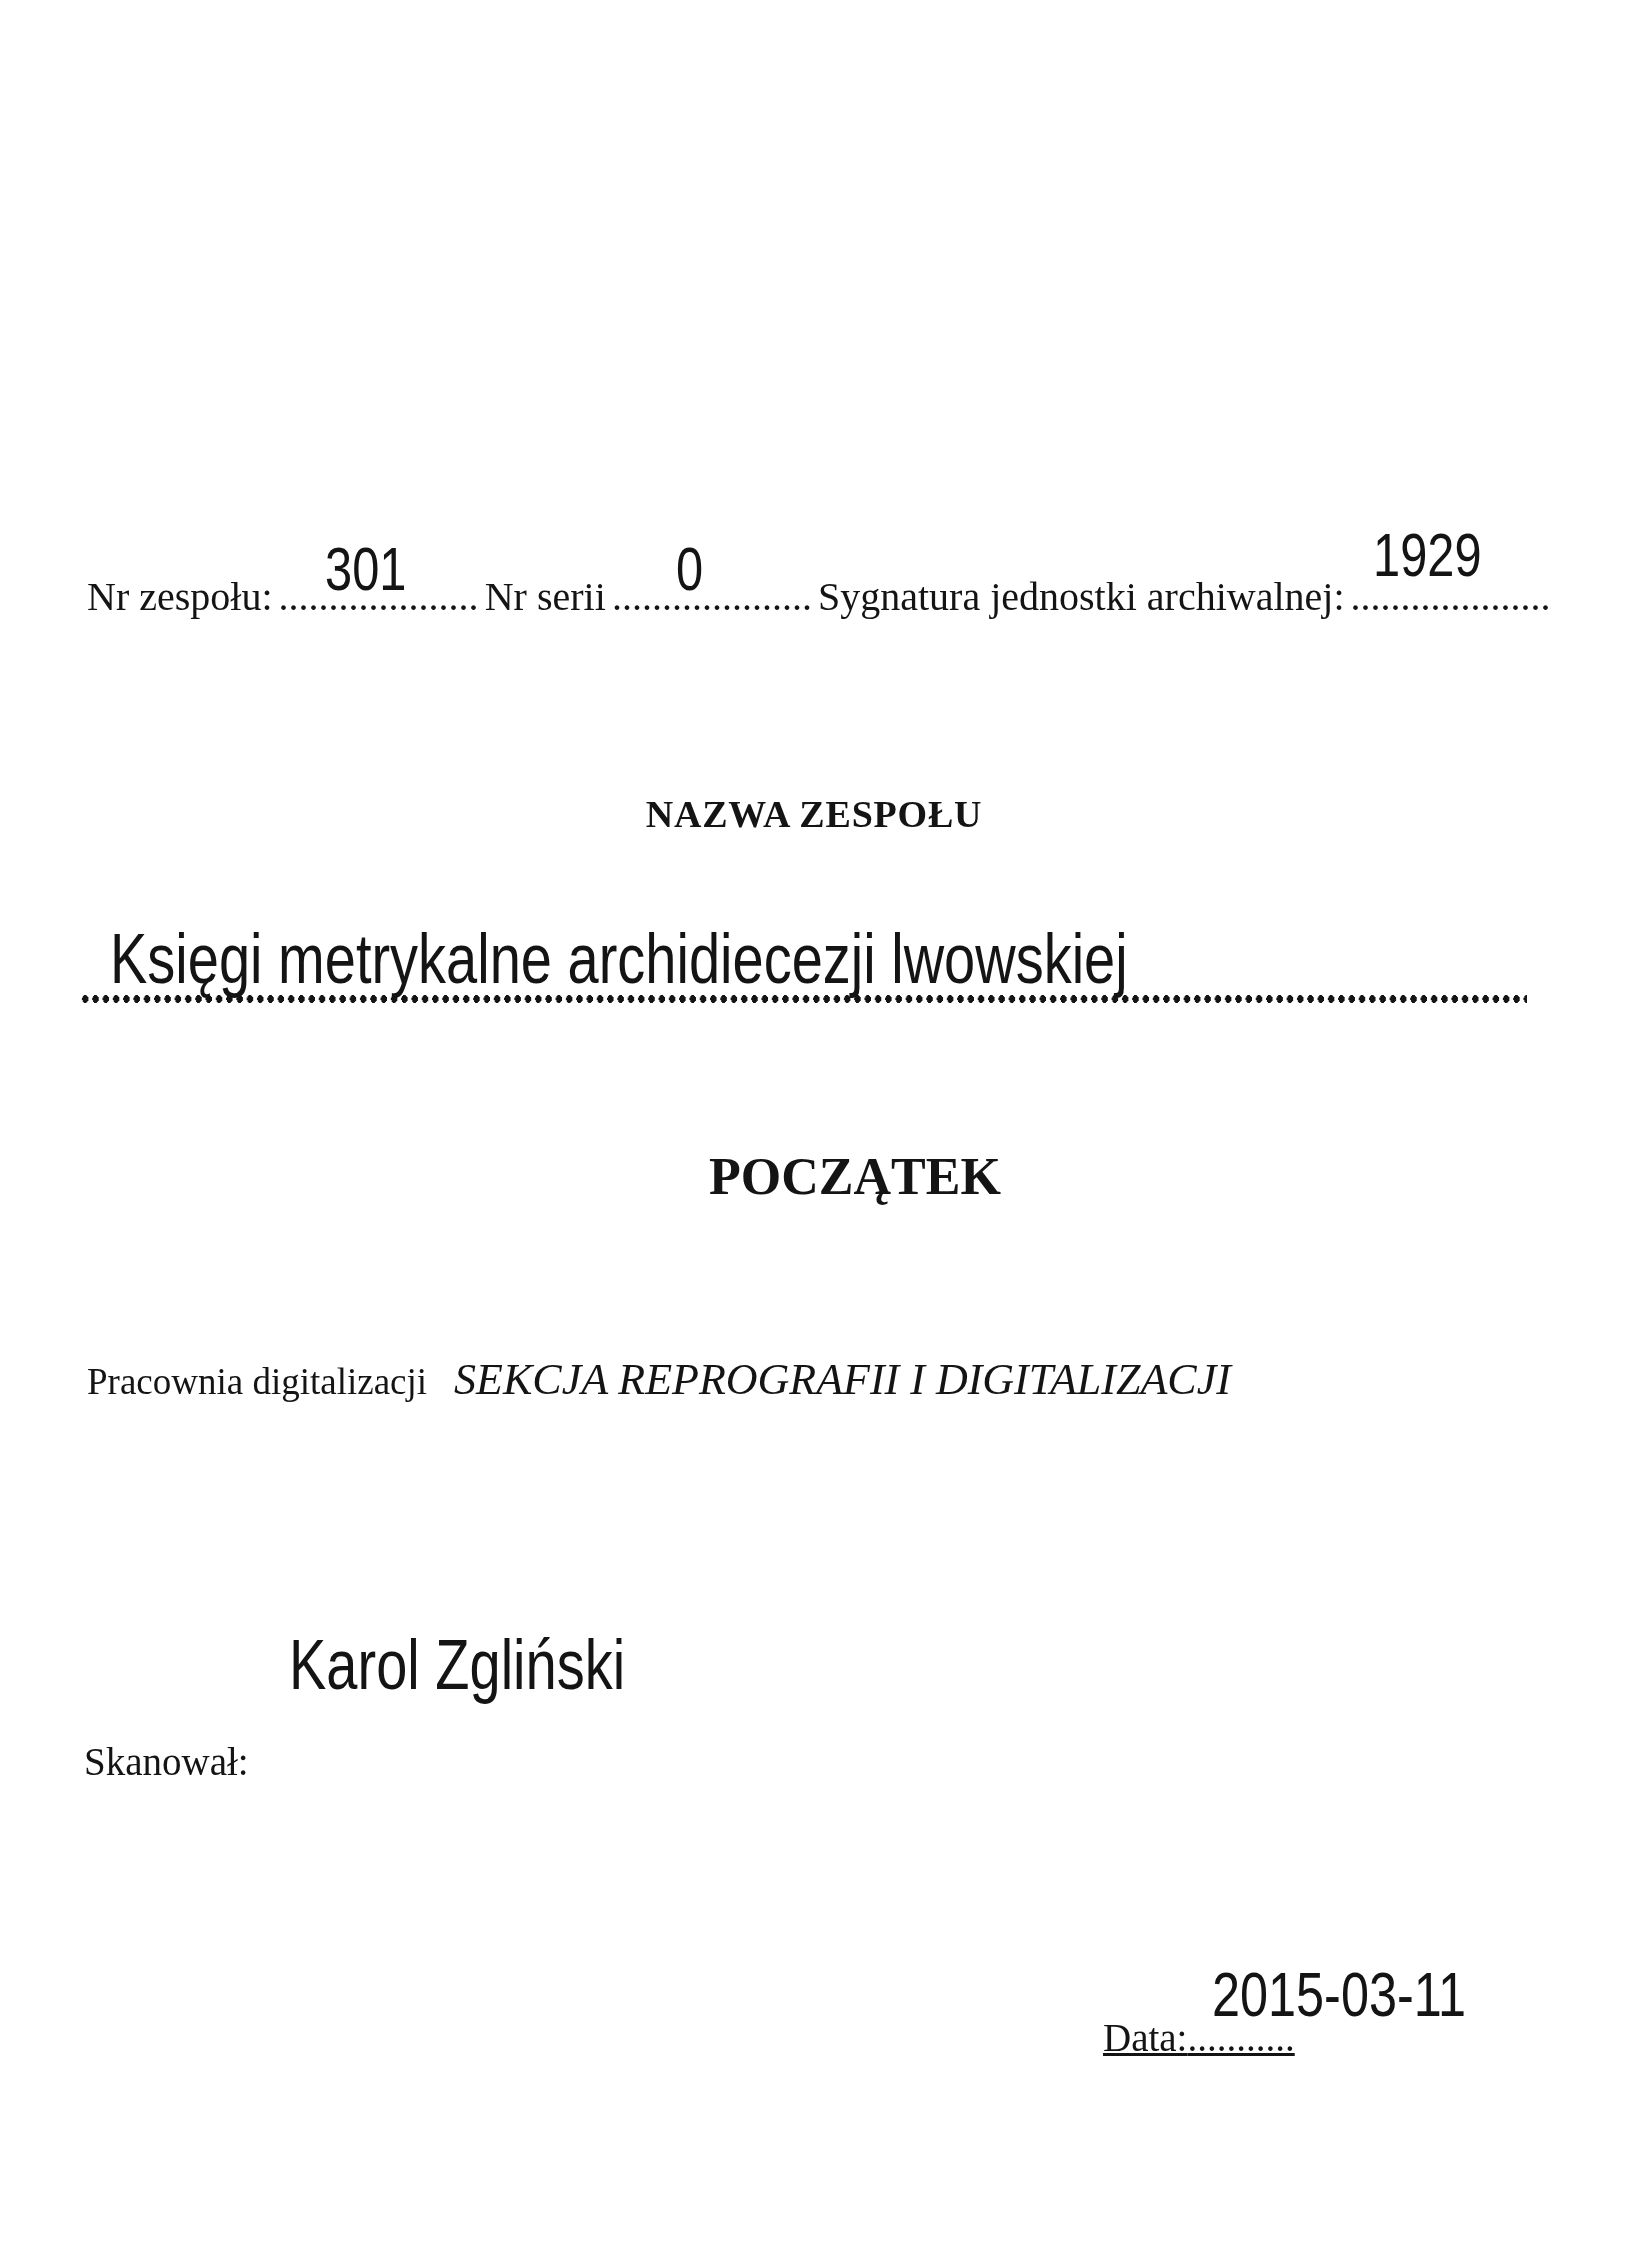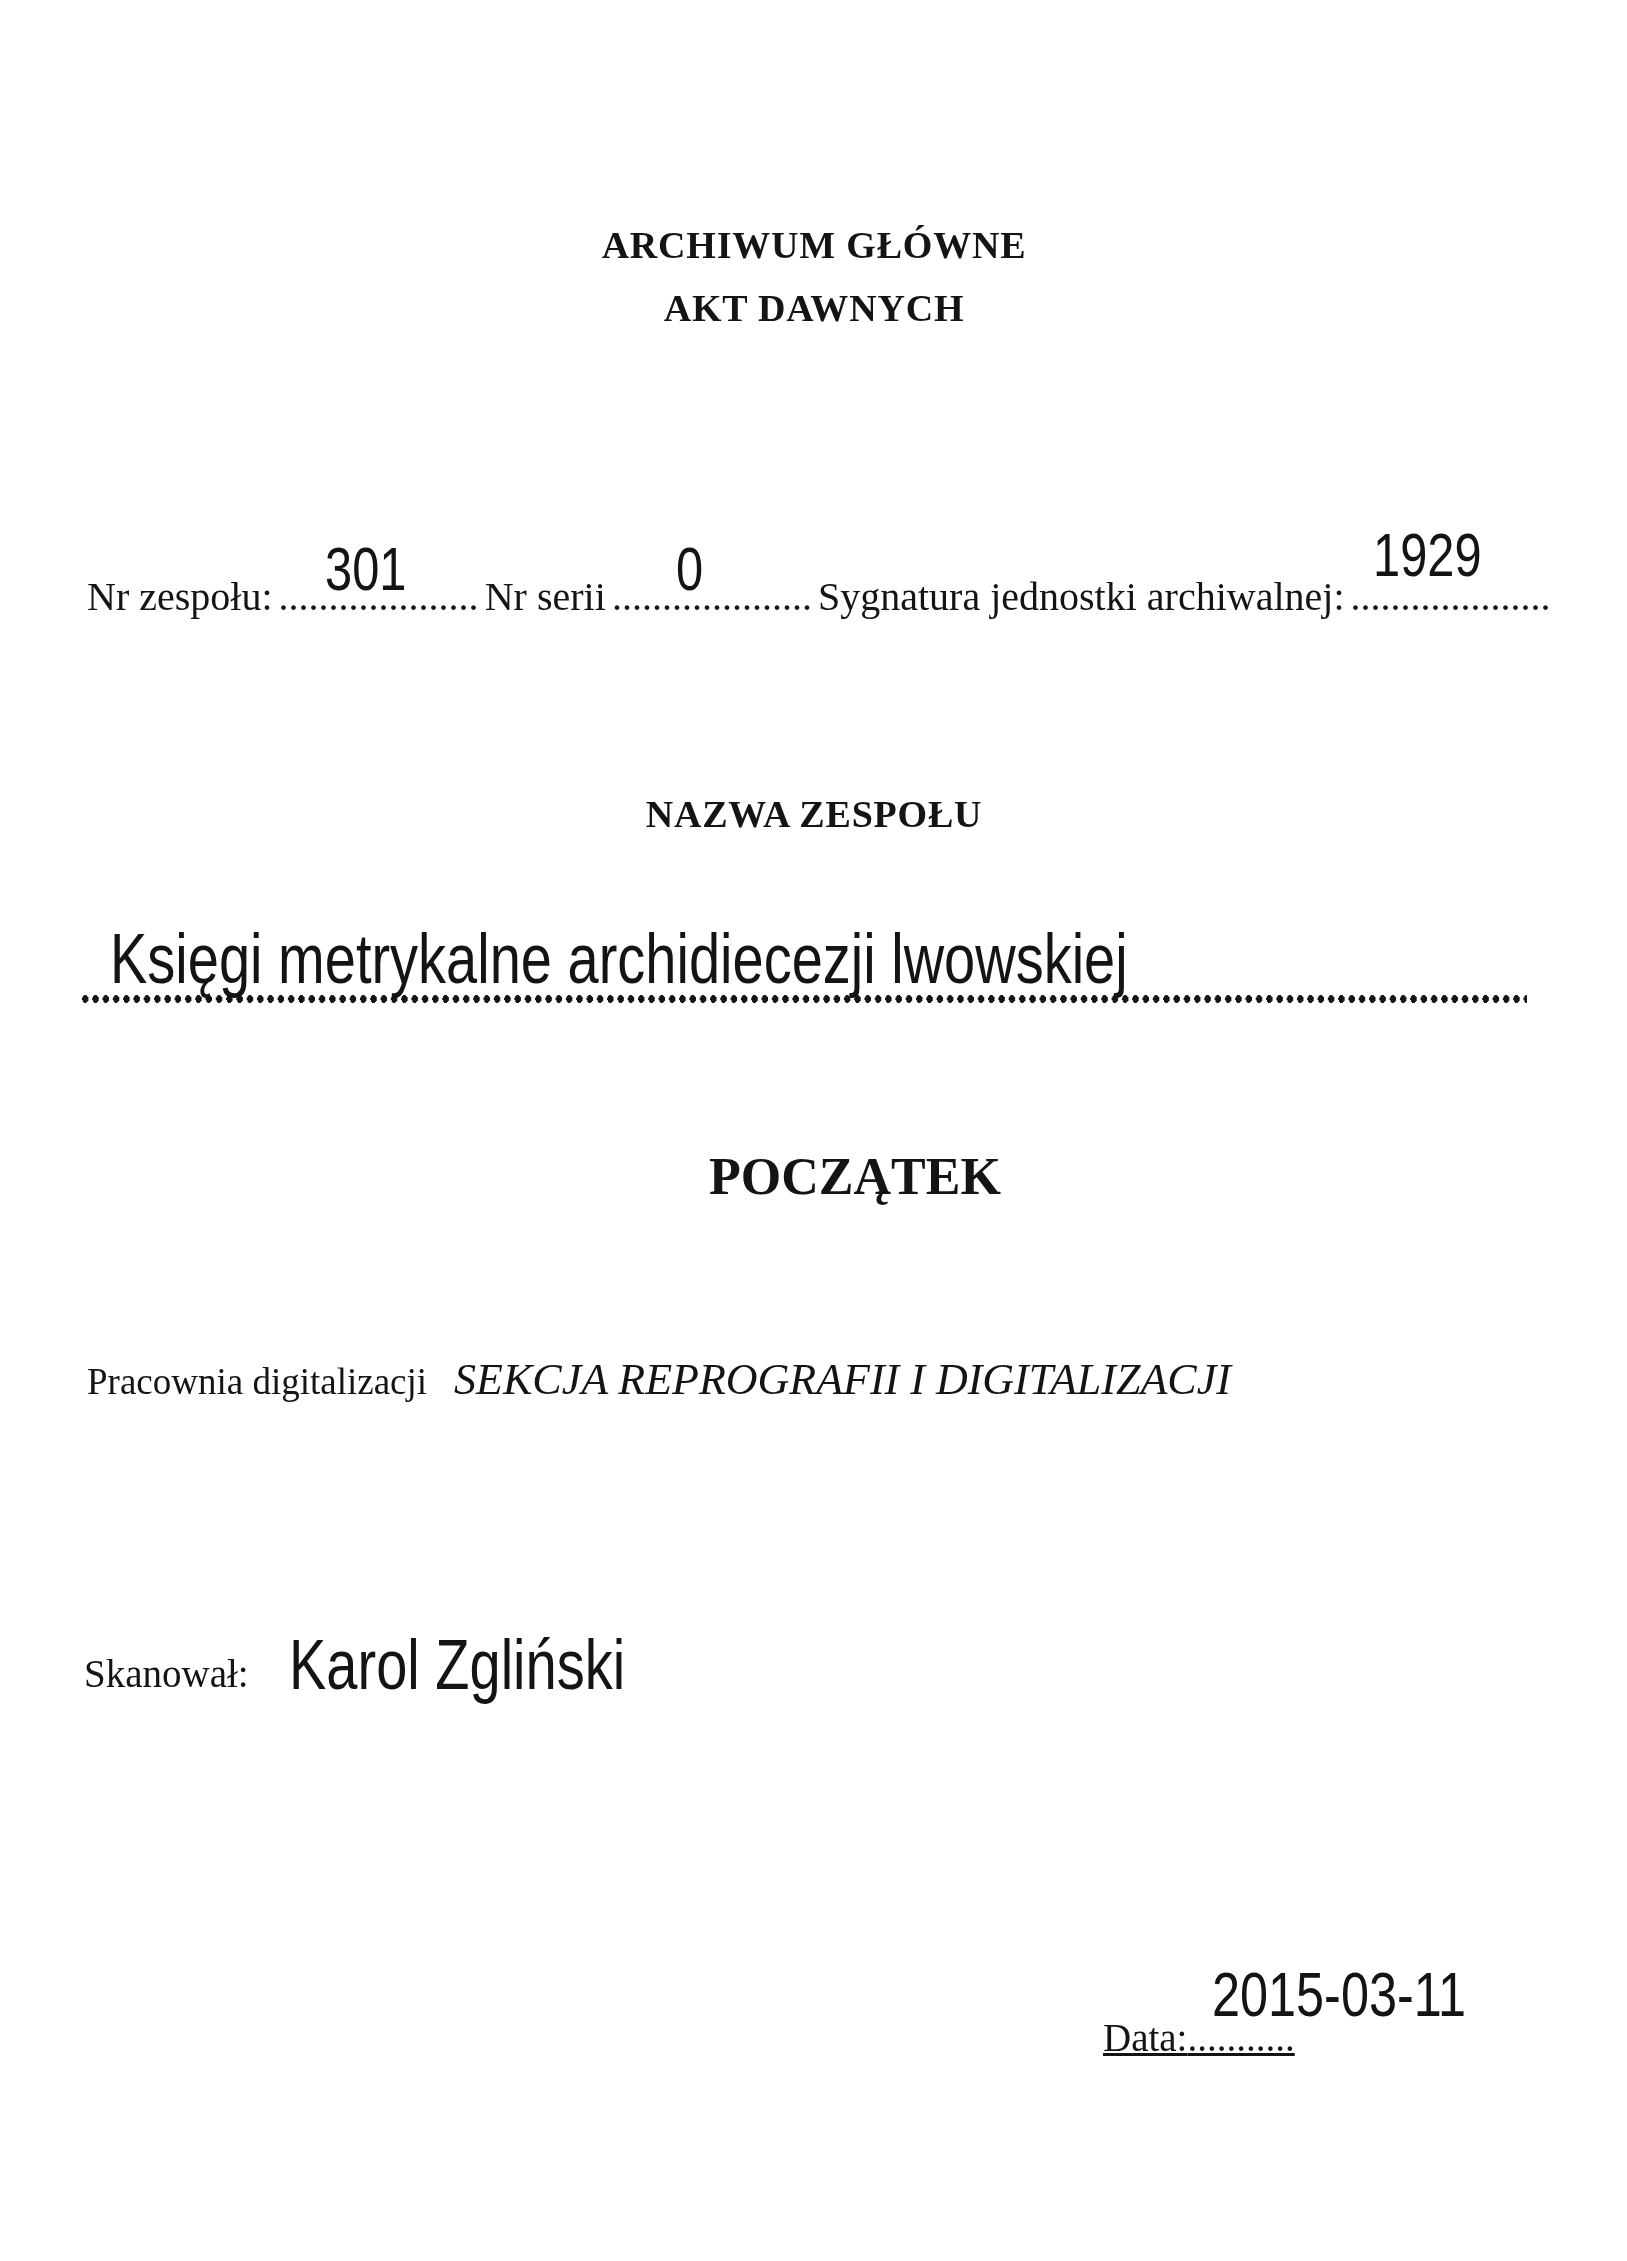--- a/index.html
+++ b/index.html
@@ -70,21 +70,21 @@
     line-height: 1;
     white-space: nowrap;
   }
   .digitization-line .italic-part {
     font-style: italic;
     font-size: 44px;
     margin-left: 27px;
   }
   .scanner-label {
     position: absolute;
-    top: 1654px;
+    top: 1742px;
     left: 84px;
     font-size: 39px;
     line-height: 1;
   }
   .date-label-line {
     position: absolute;
     top: 2018px;
     left: 1103px;
     font-size: 39px;
     line-height: 1;
@@ -120,24 +120,20 @@
     background-image: radial-gradient(3.1px 4.2px at 5.2px 6.1px, #141414 97%, transparent 100%);
     background-size: 10.3px 12.3px;
     background-repeat: repeat-x;
   }
 </style>
 </head>
 <body>
 
 <div class="page">
 
-  <div class="archive-header">
-    <div>ARCHIWUM GŁÓWNE</div>
-    <div>AKT DAWNYCH</div>
-  </div>
 
   <div class="ref-line">
     <span>Nr zespołu:</span><span class="dots">....................</span><span>Nr serii</span><span class="dots">....................</span><span>Sygnatura jednostki archiwalnej:</span><span class="dots">....................</span>
   </div>
 
   <span class="ov val-zespol">301</span>
   <span class="ov val-seria">0</span>
   <span class="ov val-sygnatura">1929</span>
 
   <div class="section-title">NAZWA ZESPOŁU</div>

